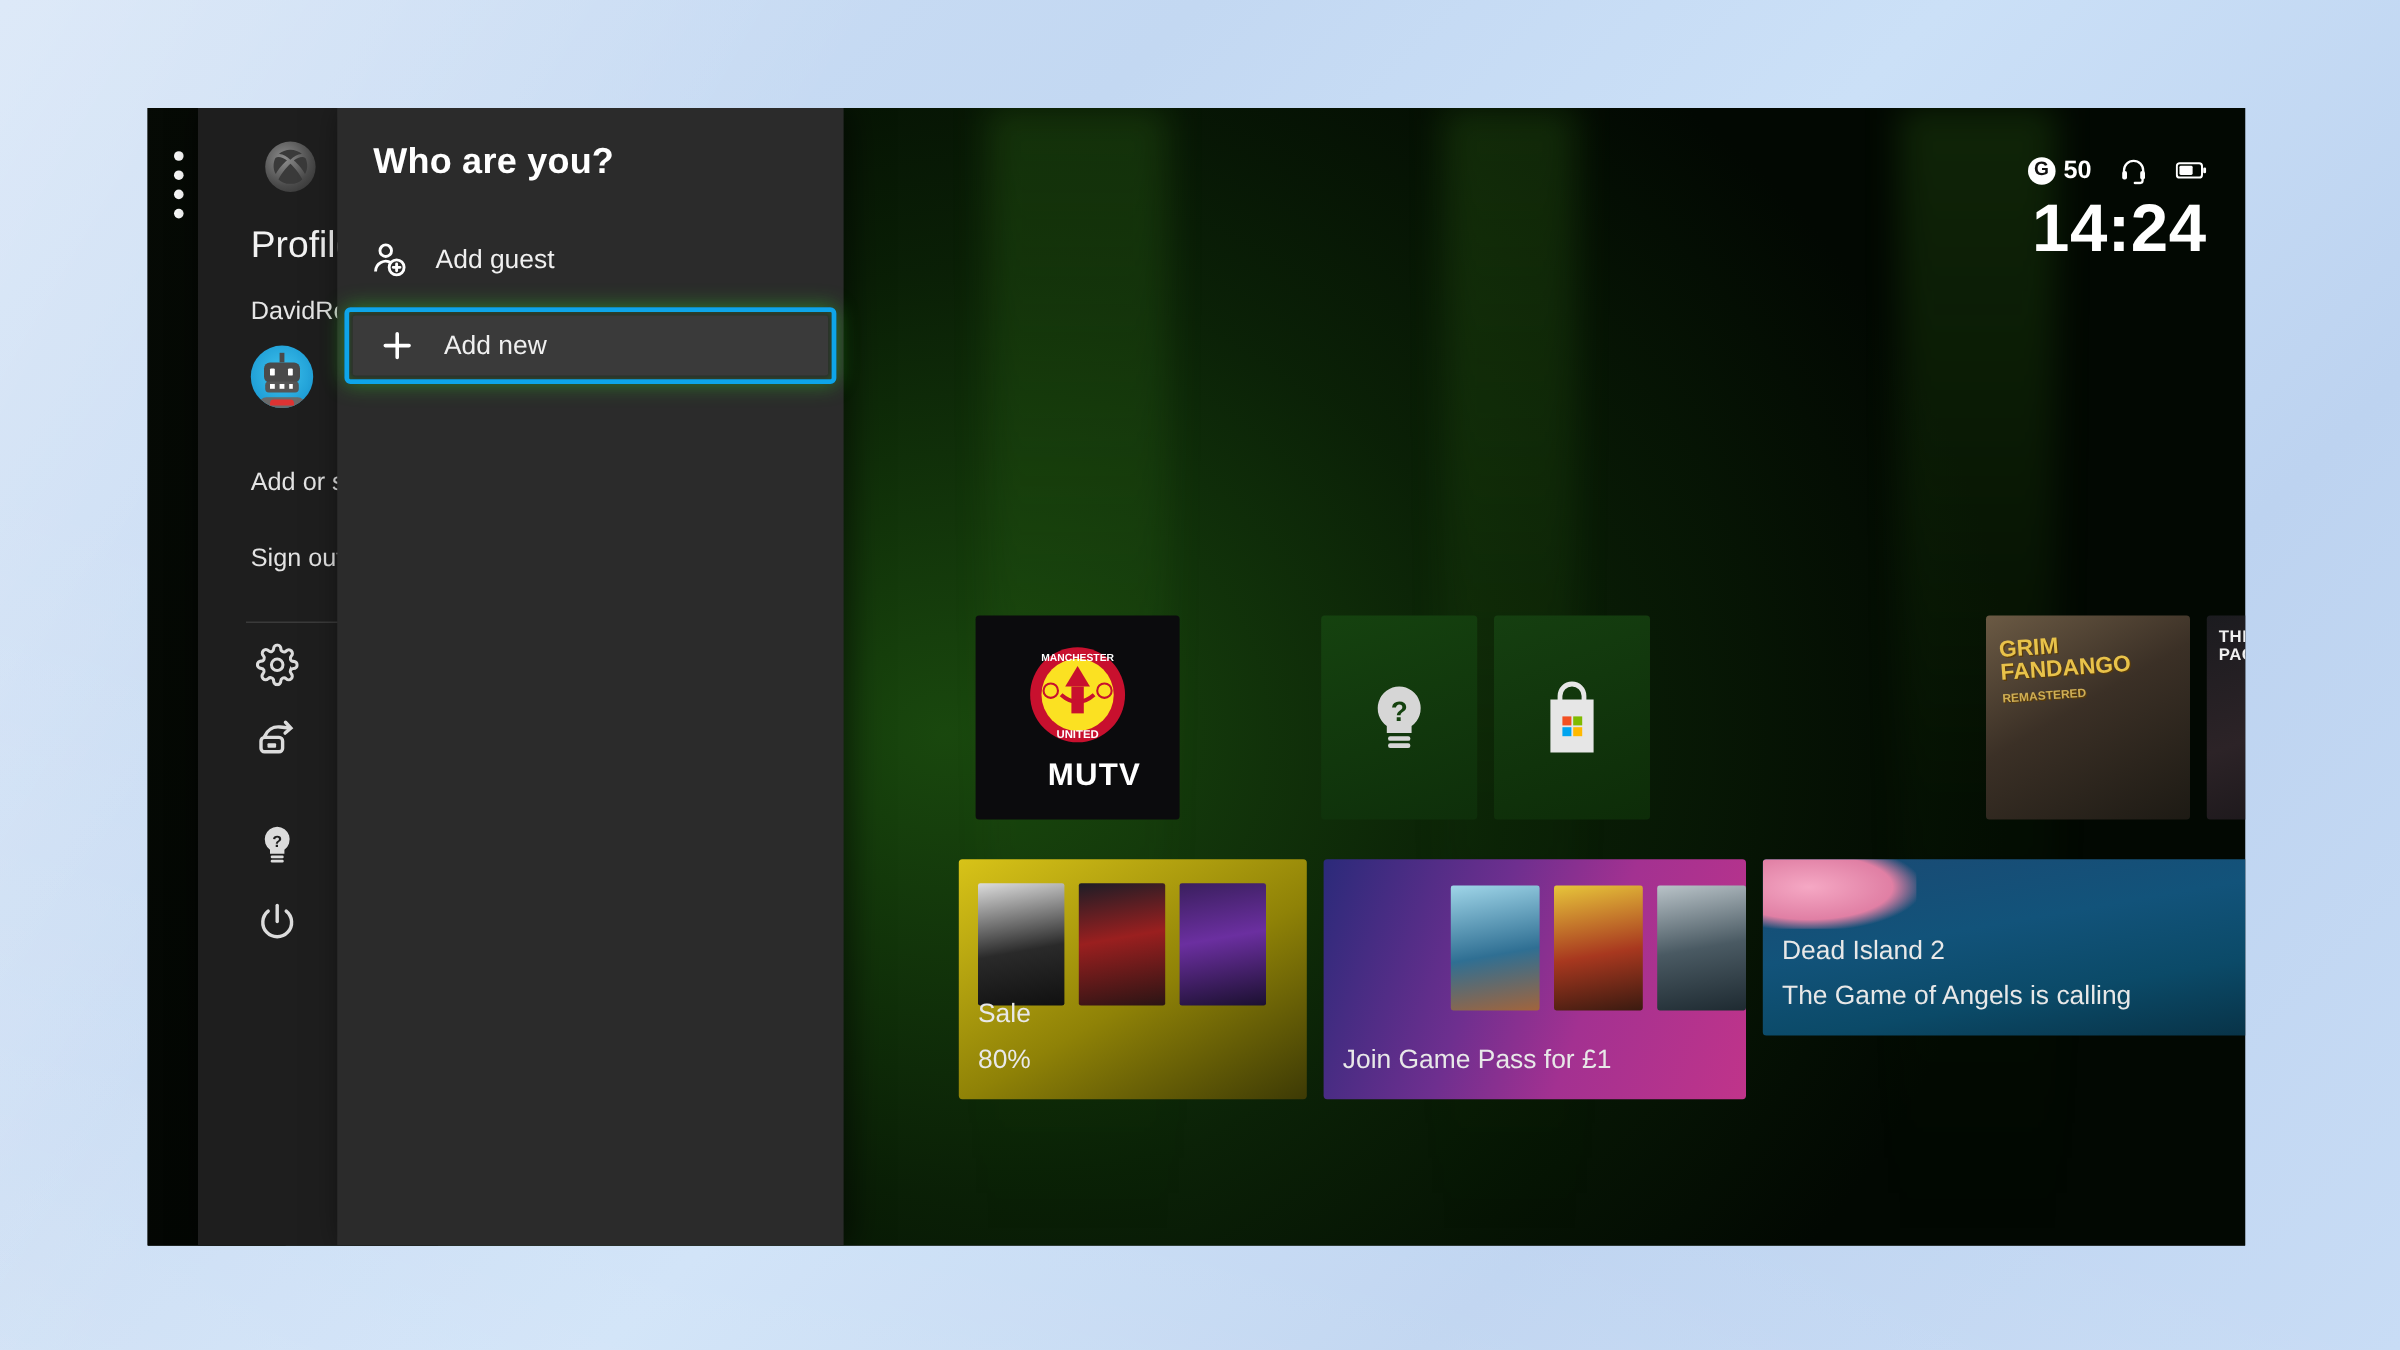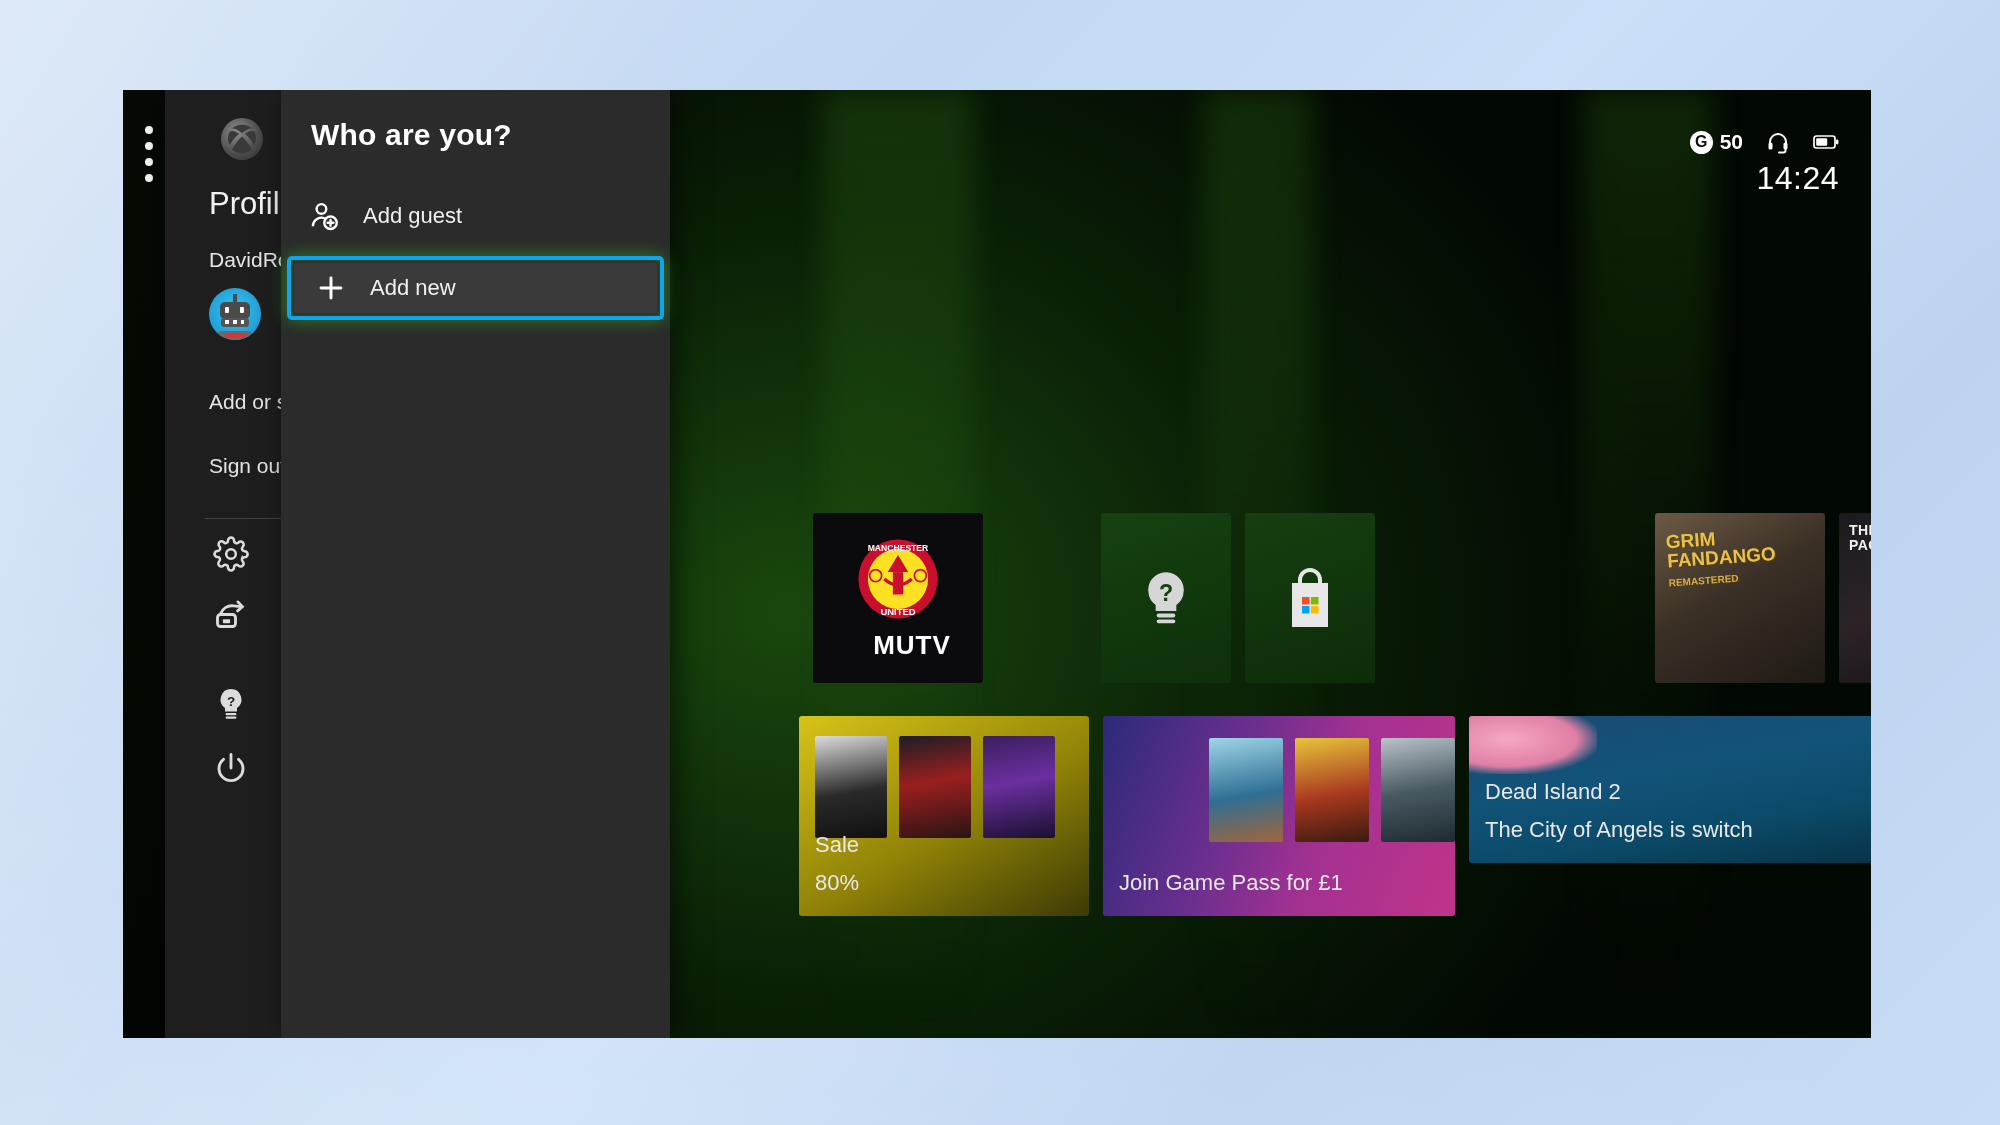--- a/index.html
+++ b/index.html
@@ -101,21 +101,21 @@
     position:absolute; left: 48px; width: 36px; height: 36px; color: #dcdcdc;
   }
   .guide .g-icon svg { width: 100%; height: 100%; display:block; }
   .g-icon.gear  { top: 446px; }
   .g-icon.cap   { top: 508px; }
   .g-icon.tips  { top: 596px; }
   .g-icon.power { top: 660px; }
 
   
   .flyout {
-    position: absolute; left: 158px; top: 0; width: 389px; bottom: 0;
+    position: absolute; left: 158px; top: 0; width: 422px; bottom: 0;
     background: #2b2b2b;
     box-shadow: 6px 0 26px rgba(0,0,0,.55);
   }
   .flyout h2 {
     margin: 28px 0 0 30px;
     font-size: 30px; font-weight: 600; color: #ffffff; letter-spacing: .2px;
   }
   .acct {
     display:flex; align-items:center; gap: 22px;
     margin: 42px 0 0 22px;
@@ -181,21 +181,21 @@
   }
   .hud-row { display:flex; align-items:center; gap: 22px; }
   .gs { display:flex; align-items:center; gap: 7px; font-size: 21px; font-weight:600; }
   .gs .g-badge {
     width: 23px; height: 23px; border-radius:50%;
     background:#fff; color:#111; font-size:16px; font-weight:700;
     display:flex; align-items:center; justify-content:center; line-height:1;
   }
   .hud .i { width: 26px; height: 24px; color:#fff; }
   .hud .i svg { width:100%; height:100%; display:block; }
-  .clock { font-size: 32px; font-weight: 400; letter-spacing: .5px; line-height: 1; }
+  .clock { font-size: 56px; font-weight: 700; letter-spacing: .5px; line-height: 1; }
 
   
   .tiles-row {
     position:absolute; display:flex; gap: 14px; align-items:flex-start;
   }
   .row-top    { left: 690px; top: 423px; }
   .row-bottom { left: 676px; top: 626px; }
 
   .tile { border-radius: 3px; overflow:hidden; position:relative; }
   .tile-label { position:absolute; left:16px; right:10px; color:#e8e8e8; }
@@ -374,21 +374,21 @@
         <span class="gp-pack g1"></span>
         <span class="gp-pack g2"></span>
         <span class="gp-pack g3"></span>
       </div>
       <div class="tile-label lbl-1 gp-l1">Join Game Pass for £1</div>
     </div>
 
     <div class="tile t-di2">
       <div class="di2-splash"></div>
       <div class="tile-label lbl-1 di-l1">Dead Island 2</div>
-      <div class="tile-label lbl-2 di-l2">The City of Angels is switch</div>
+      <div class="tile-label lbl-2 di-l2">The Game of Angels is calling</div>
     </div>
   </div>
 
   <div class="rail">
     <div class="rail-dots">
       <i></i>
         <i></i>
         <i></i>
         <i></i>
         <i></i>

